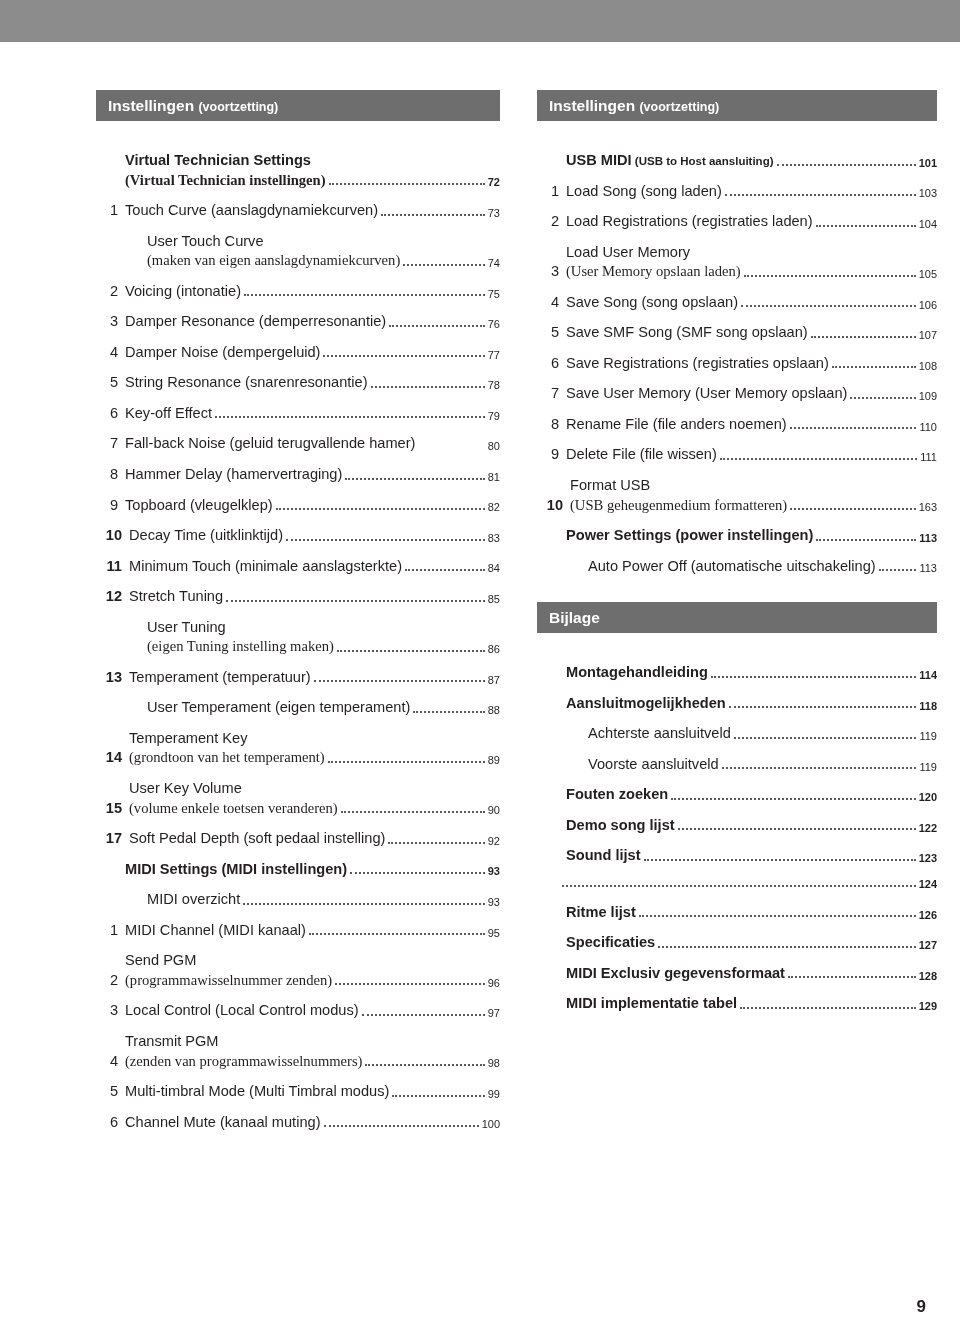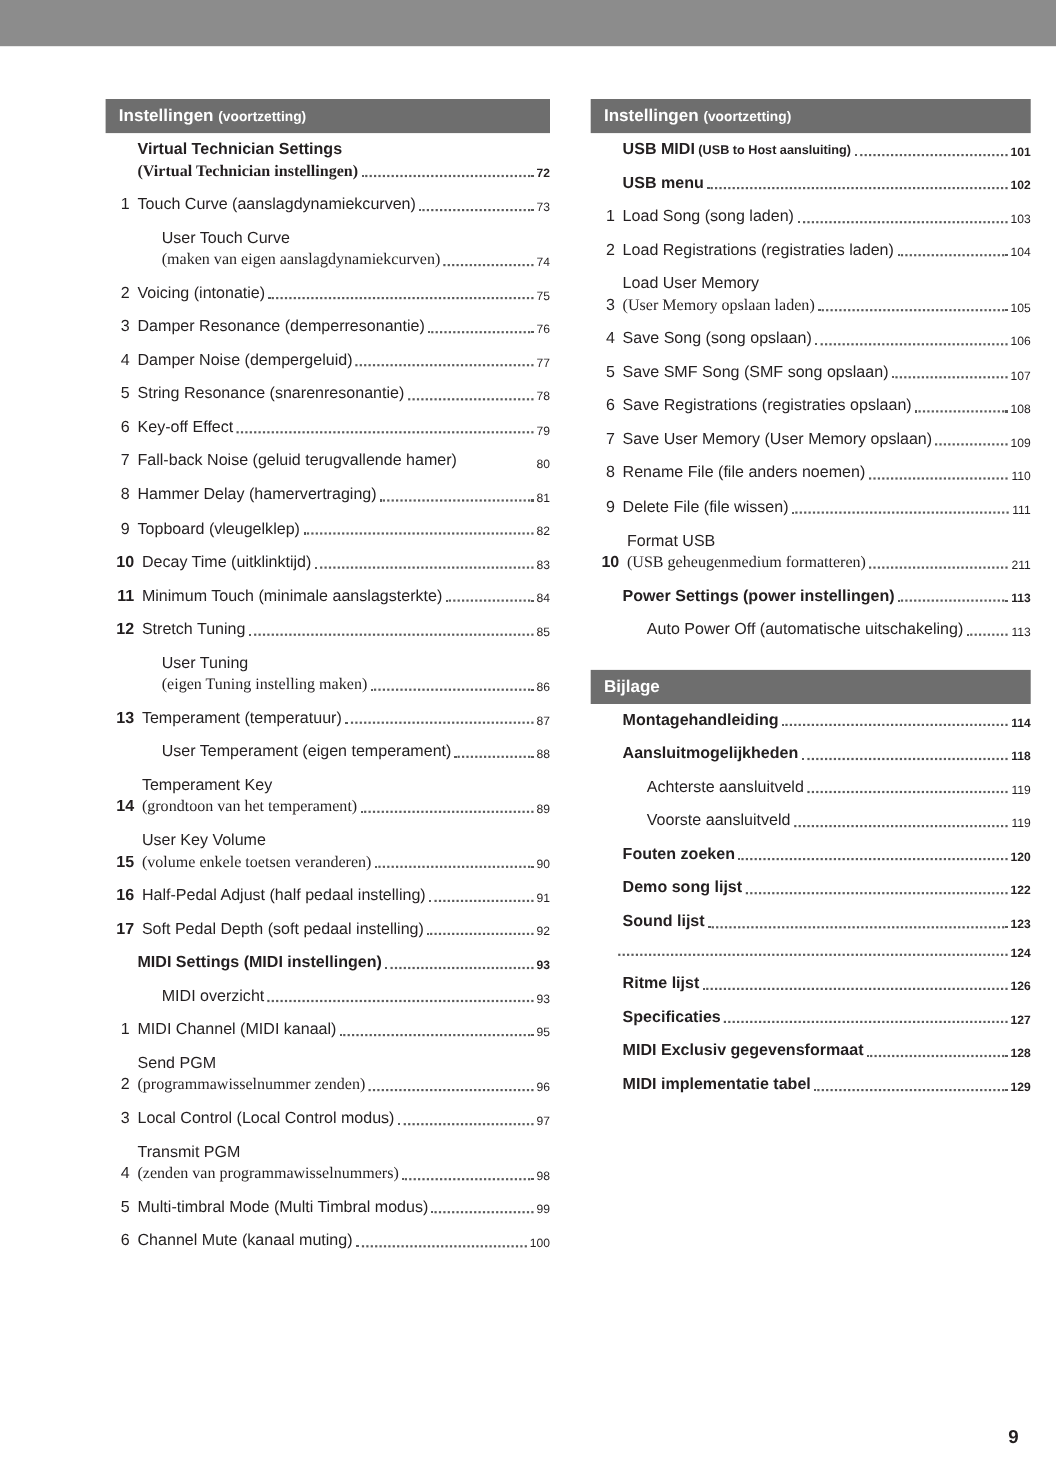--- a/index.html
+++ b/index.html
@@ -43,21 +43,21 @@
 
   .section-header {
     background: #6e6e6e;
     color: #ffffff;
     height: 31px;
     line-height: 31px;
     padding: 0 12px;
     font-size: 15.5px;
     font-weight: bold;
     box-sizing: border-box;
-    margin-bottom: 6px;
+    margin-bottom: 30px;
     white-space: nowrap;
   }
   .section-header .sub {
     font-size: 12.5px;
     font-weight: bold;
   }
   .section-header.tight { margin-top: 26px; }
 
   
   .entry {
@@ -244,26 +244,20 @@
             <div class="dots"></div>
             <div class="pg">89</div>
           </div>
           <div class="entry">
             <div class="num wide">15</div>
             <div class="label multi"><span>User Key Volume</span><span class="line2">(volume enkele toetsen veranderen)</span></div>
             <div class="dots"></div>
             <div class="pg">90</div>
           </div>
           <div class="entry">
-            <div class="num wide">16</div>
-            <div class="label"><span>Half-Pedal Adjust (half pedaal instelling)</span></div>
-            <div class="dots"></div>
-            <div class="pg">91</div>
-          </div>
-          <div class="entry">
             <div class="num wide">17</div>
             <div class="label"><span>Soft Pedal Depth (soft pedaal instelling)</span></div>
             <div class="dots"></div>
             <div class="pg">92</div>
           </div>
           <div class="entry lvl0">
             <div class="num"></div>
             <div class="label"><span>MIDI Settings (MIDI instellingen)</span></div>
             <div class="dots"></div>
             <div class="pg">93</div>
@@ -318,26 +312,20 @@
         <span>Instellingen</span>
         <span class="sub">(voortzetting)</span>
       </div>
       <div id="right-entries">
           <div class="entry lvl0">
             <div class="num"></div>
             <div class="label"><span>USB MIDI</span><span class="small"> (USB to Host aansluiting)</span></div>
             <div class="dots"></div>
             <div class="pg">101</div>
           </div>
-          <div class="entry lvl0">
-            <div class="num"></div>
-            <div class="label"><span>USB menu</span></div>
-            <div class="dots"></div>
-            <div class="pg">102</div>
-          </div>
           <div class="entry">
             <div class="num">1</div>
             <div class="label"><span>Load Song (song laden)</span></div>
             <div class="dots"></div>
             <div class="pg">103</div>
           </div>
           <div class="entry">
             <div class="num">2</div>
             <div class="label"><span>Load Registrations (registraties laden)</span></div>
             <div class="dots"></div>
@@ -382,21 +370,21 @@
           <div class="entry">
             <div class="num">9</div>
             <div class="label"><span>Delete File (file wissen)</span></div>
             <div class="dots"></div>
             <div class="pg">111</div>
           </div>
           <div class="entry">
             <div class="num wide">10</div>
             <div class="label multi"><span>Format USB</span><span class="line2">(USB geheugenmedium formatteren)</span></div>
             <div class="dots"></div>
-            <div class="pg">211</div>
+            <div class="pg">163</div>
           </div>
           <div class="entry lvl0">
             <div class="num"></div>
             <div class="label"><span>Power Settings (power instellingen)</span></div>
             <div class="dots"></div>
             <div class="pg">113</div>
           </div>
           <div class="entry indent">
             <div class="num"></div>
             <div class="label"><span>Auto Power Off (automatische uitschakeling)</span></div>

